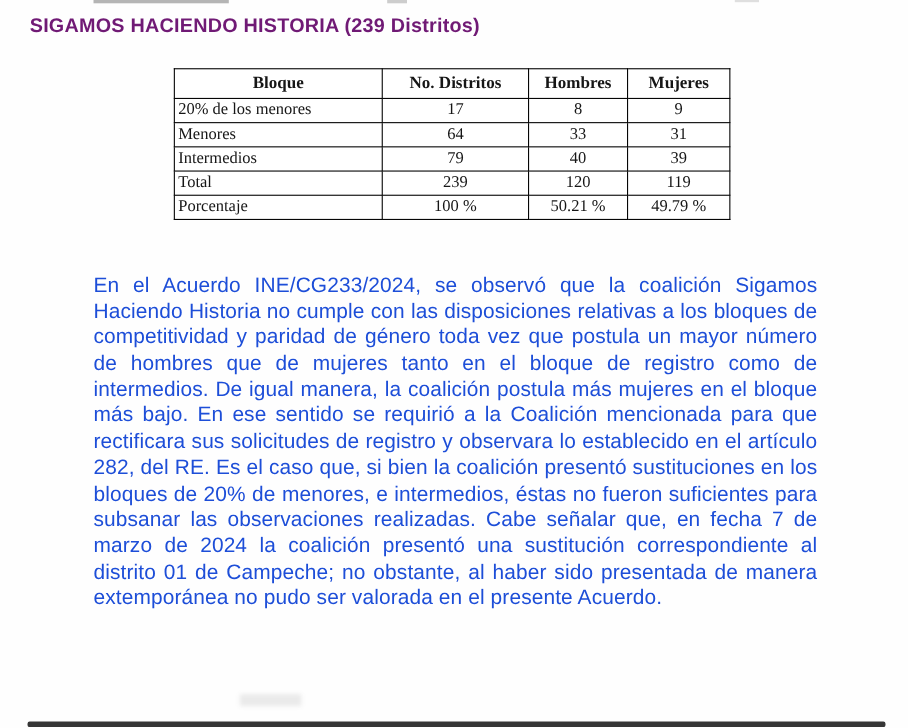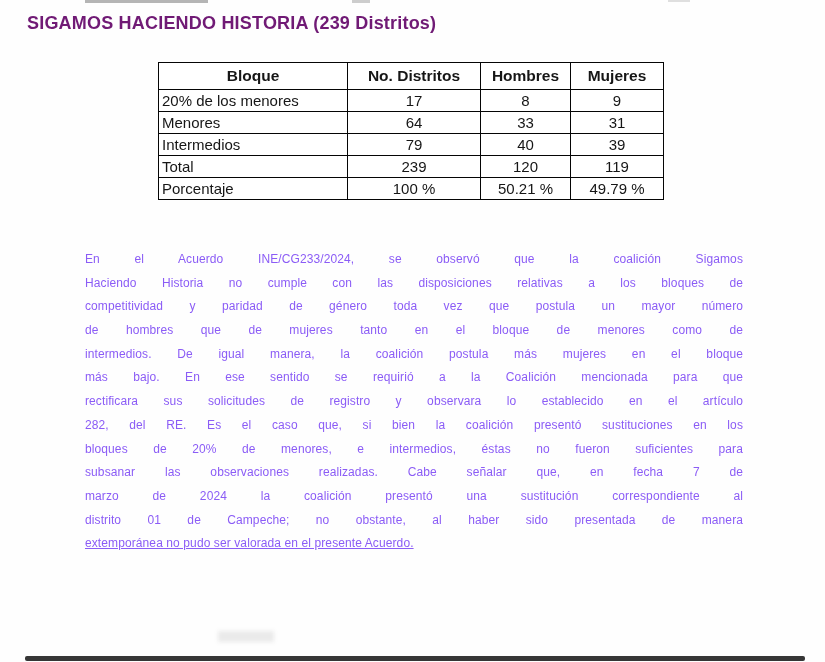--- a/index.html
+++ b/index.html
@@ -35,20 +35,21 @@
     position: absolute;
     left: 158px; top: 62px;
     border-collapse: collapse;
     background: #fff;
     table-layout: fixed;
     font-size: 15px;
     color: #161616;
   }
   table.stats, table.stats th, table.stats td {
     border: 1.7px solid #050505;
+    font-family: Liberation Serif, serif;
   }
   table.stats col.c0 { width: 189px; }
   table.stats col.c1 { width: 133px; }
   table.stats col.c2 { width: 90px; }
   table.stats col.c3 { width: 93px; }
   table.stats th {
     height: 26px;
     font-size: 15.5px;
     font-weight: bold;
     text-align: center;
@@ -58,38 +59,37 @@
     height: 21px;
     text-align: center;
     padding: 0 12px;
     overflow: hidden;
     white-space: nowrap;
   }
   table.stats td.rowlabel { text-align: left; padding-left: 3px; }
 
   .para {
     position: absolute;
-    font-size: 12px;
+    font-size: 19px;
     line-height: 23.7px;
-    color: #8b5cf6;
+    color: #1d4ed8;
     letter-spacing: 0.1px;
   }
   .para-1 { left: 85px; top: 248px; width: 658px; }
   .para-2 { left: 70px; top: 572px; width: 676px; }
   .pline {
     text-align: justify;
     text-align-last: justify;
     white-space: normal;
     height: 23.7px;
     overflow: hidden;
   }
   .pline.lastline {
     text-align: left;
     text-align-last: left;
-    text-decoration: underline;
   }
 </style>
 </head>
 <body>
 
 <div class="page">
 
   <div class="edge-artifact artifact-top-1"></div>
   <div class="edge-artifact artifact-top-2"></div>
   <div class="edge-artifact artifact-top-3"></div>
@@ -144,21 +144,21 @@
         <td>50.21 %</td>
         <td>49.79 %</td>
       </tr>
     </tbody>
   </table>
 
   <div class="para para-1">
     <div class="pline">En el Acuerdo INE/CG233/2024, se observó que la coalición Sigamos</div>
     <div class="pline">Haciendo Historia no cumple con las disposiciones relativas a los bloques de</div>
     <div class="pline">competitividad y paridad de género toda vez que postula un mayor número</div>
-    <div class="pline">de hombres que de mujeres tanto en el bloque de menores como de</div>
+    <div class="pline">de hombres que de mujeres tanto en el bloque de registro como de</div>
     <div class="pline">intermedios. De igual manera, la coalición postula más mujeres en el bloque</div>
     <div class="pline">más bajo. En ese sentido se requirió a la Coalición mencionada para que</div>
     <div class="pline">rectificara sus solicitudes de registro y observara lo establecido en el artículo</div>
     <div class="pline">282, del RE. Es el caso que, si bien la coalición presentó sustituciones en los</div>
     <div class="pline">bloques de 20% de menores, e intermedios, éstas no fueron suficientes para</div>
     <div class="pline">subsanar las observaciones realizadas. Cabe señalar que, en fecha 7 de</div>
     <div class="pline">marzo de 2024 la coalición presentó una sustitución correspondiente al</div>
     <div class="pline">distrito 01 de Campeche; no obstante, al haber sido presentada de manera</div>
     <div class="pline lastline">extemporánea no pudo ser valorada en el presente Acuerdo.</div>
   </div>

